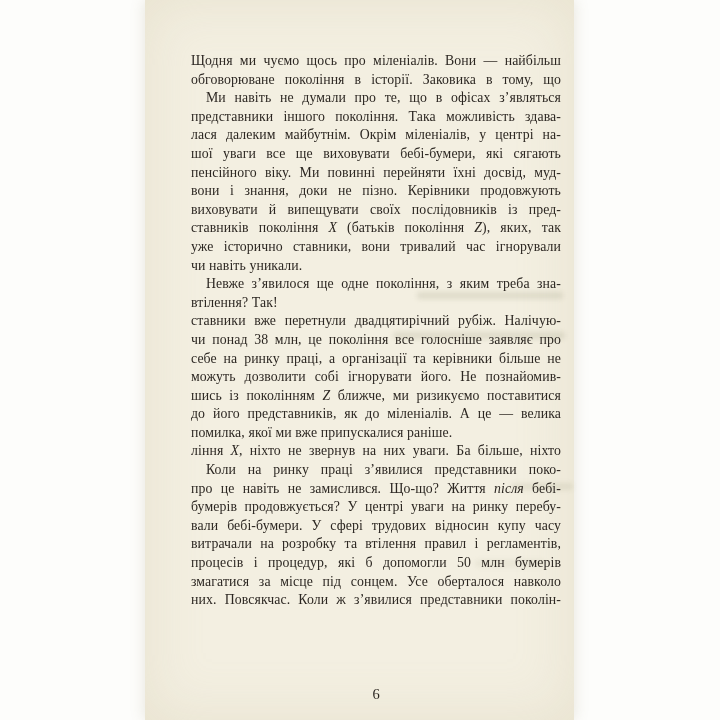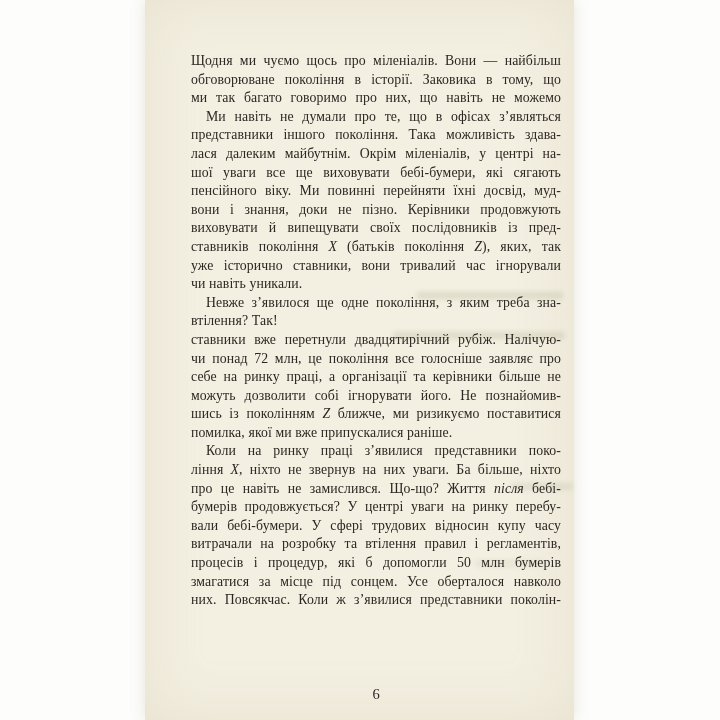--- a/index.html
+++ b/index.html
@@ -54,41 +54,41 @@
 
 <div class="photo">
   <div class="page">
     <div class="ghost g1"></div>
     <div class="ghost g2"></div>
     <div class="ghost g3"></div>
     <div class="ghost g4"></div>
     <div class="textcol">
         <div class="line">Щодня ми чуємо щось про міленіалів. Вони — найбільш</div>
         <div class="line">обговорюване покоління в історії. Заковика в тому, що</div>
-        <div class="line">ми так багато говоримо про них, що навіть не можемо</div>
         <div class="line indent">Ми навіть не думали про те, що в офісах з’являться</div>
         <div class="line">представники іншого покоління. Така можливість здава-</div>
         <div class="line">лася далеким майбутнім. Окрім міленіалів, у центрі на-</div>
         <div class="line">шої уваги все ще виховувати бебі-бумери, які сягають</div>
         <div class="line">пенсійного віку. Ми повинні перейняти їхні досвід, муд-</div>
         <div class="line">вони і знання, доки не пізно. Керівники продовжують</div>
         <div class="line">виховувати й випещувати своїх послідовників із пред-</div>
         <div class="line">ставників покоління <em>X</em> (батьків покоління <em>Z</em>), яких, так</div>
         <div class="line">уже історично ставники, вони тривалий час ігнорували</div>
         <div class="line lastline">чи навіть уникали.</div>
         <div class="line indent">Невже з’явилося ще одне покоління, з яким треба зна-</div>
         <div class="line lastline">втілення? Так!</div>
         <div class="line">ставники вже перетнули двадцятирічний рубіж. Налічую-</div>
-        <div class="line">чи понад 72 млн, це покоління все голосніше заявляє про</div>
+        <div class="line">чи понад 38 млн, це покоління все голосніше заявляє про</div>
         <div class="line">себе на ринку праці, а організації та керівники більше не</div>
         <div class="line">можуть дозволити собі ігнорувати його. Не познайомив-</div>
         <div class="line">шись із поколінням <em>Z</em> ближче, ми ризикуємо поставитися</div>
+        <div class="line">до його представників, як до міленіалів. А це — велика</div>
         <div class="line lastline">помилка, якої ми вже припускалися раніше.</div>
+        <div class="line">ління <em>X</em>, ніхто не звернув на них уваги. Ба більше, ніхто</div>
         <div class="line indent">Коли на ринку праці з’явилися представники поко-</div>
-        <div class="line">ління <em>X</em>, ніхто не звернув на них уваги. Ба більше, ніхто</div>
         <div class="line">про це навіть не замислився. Що-що? Життя <em>після</em> бебі-</div>
         <div class="line">бумерів продовжується? У центрі уваги на ринку перебу-</div>
         <div class="line">вали бебі-бумери. У сфері трудових відносин купу часу</div>
         <div class="line">витрачали на розробку та втілення правил і регламентів,</div>
         <div class="line">процесів і процедур, які б допомогли 50 млн бумерів</div>
         <div class="line">змагатися за місце під сонцем. Усе оберталося навколо</div>
         <div class="line">них. Повсякчас. Коли ж з’явилися представники поколін-</div>
       </div>
     <div class="pagenum">6</div>
   </div>

